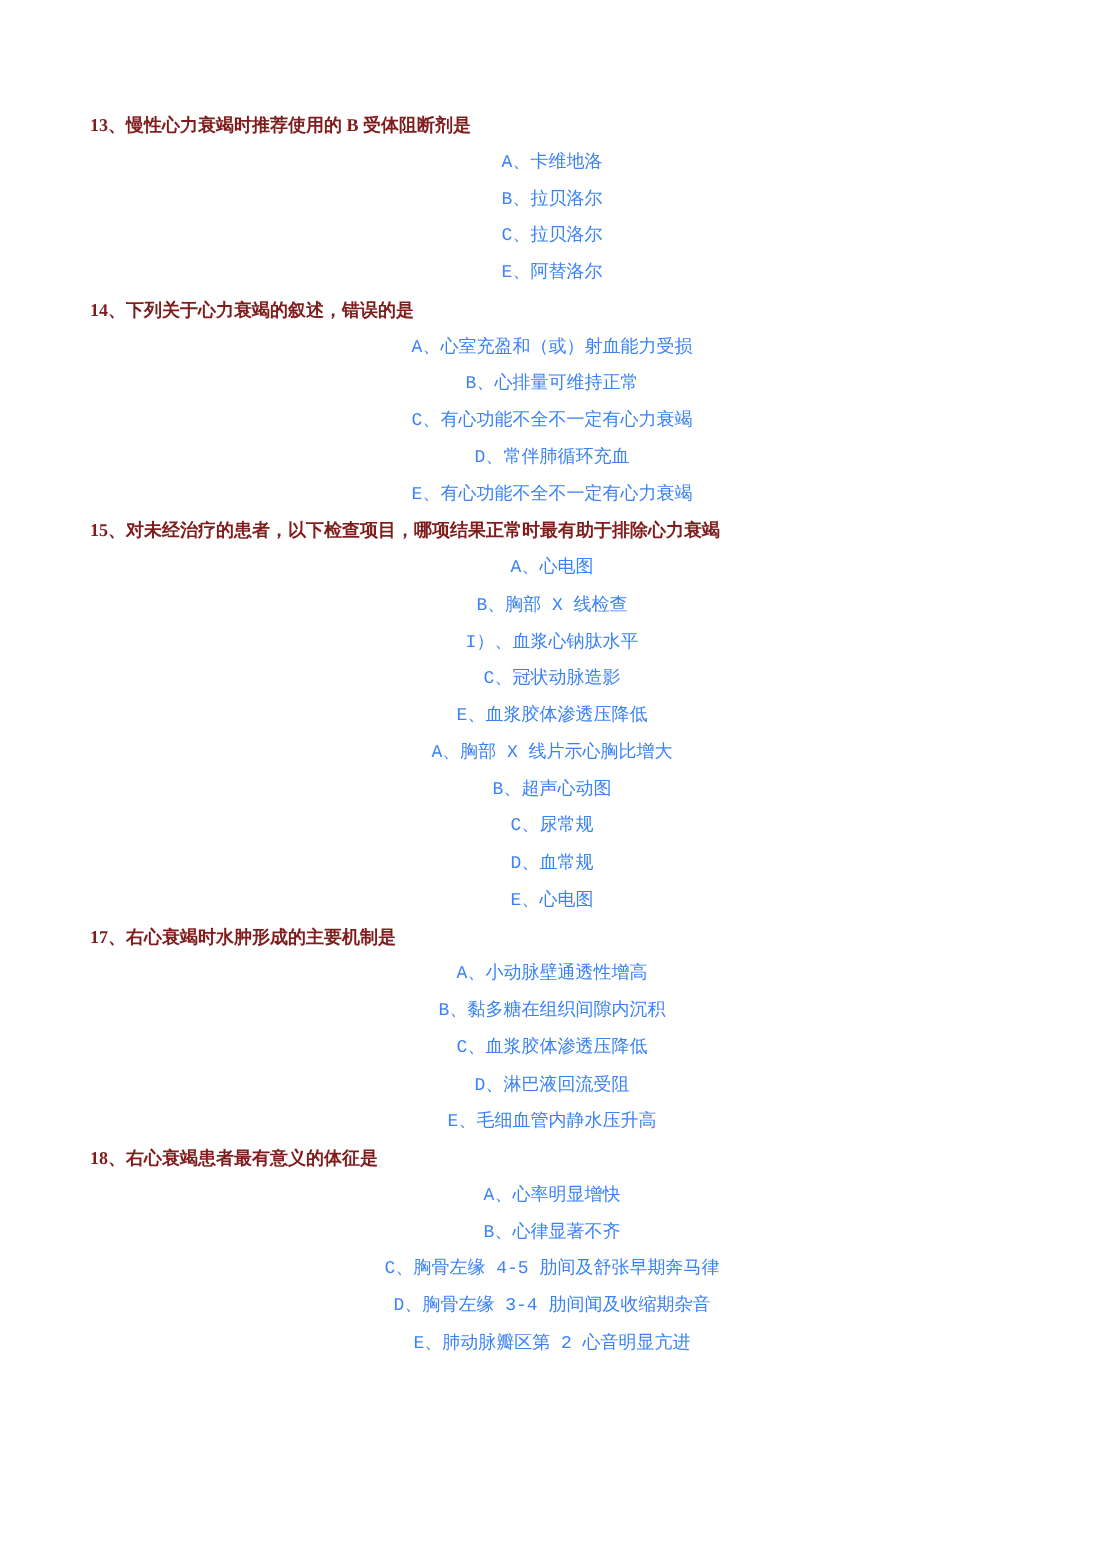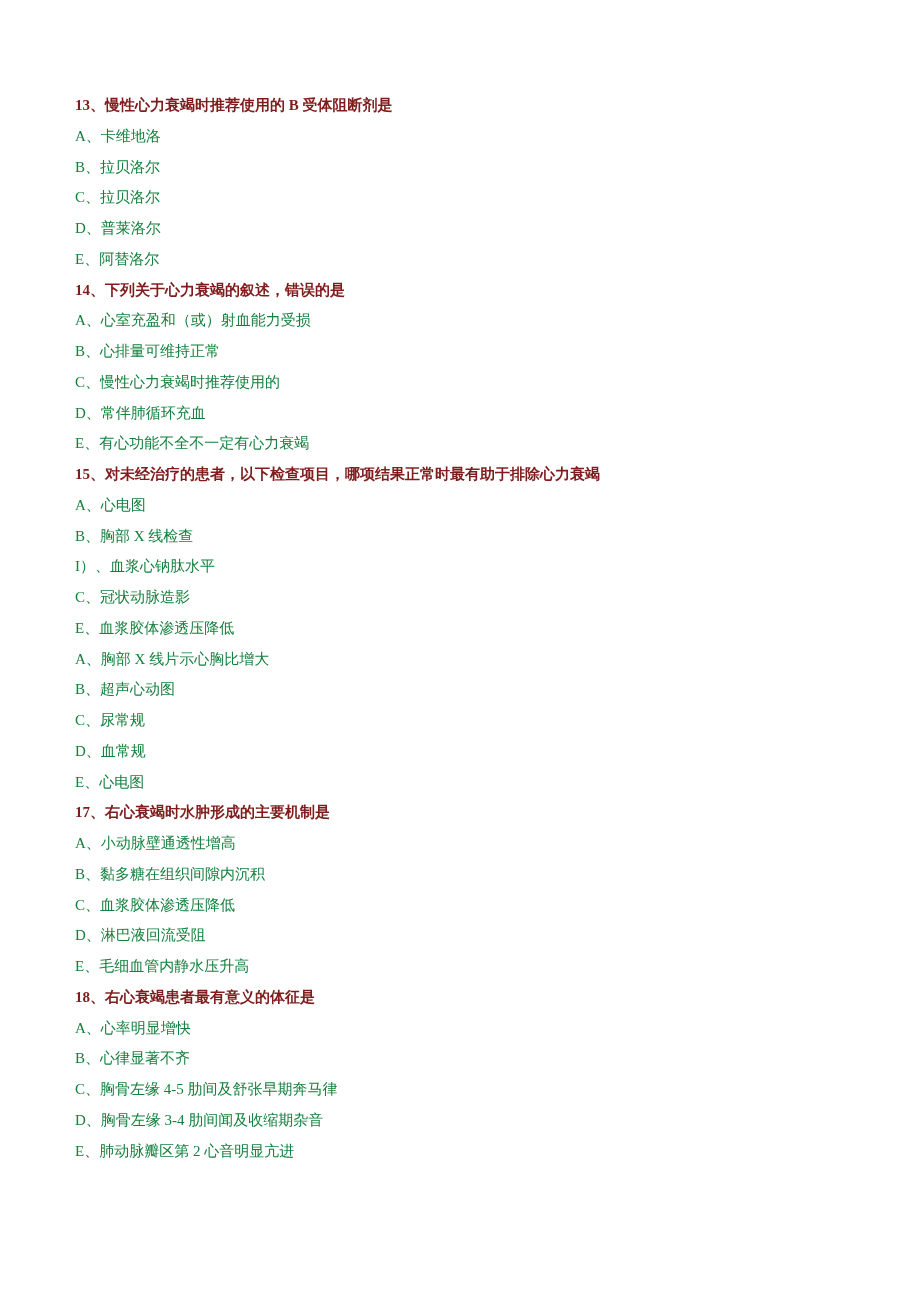--- a/index.html
+++ b/index.html
@@ -15,48 +15,48 @@
     }
     .question-title {
       font-family: "SimSun", "宋体", serif;
       font-weight: bold;
       font-size: 15px;
       color: #7f1d1d;
       line-height: 2.05;
       margin-top: 0;
     }
     .option {
-      font-family: Liberation Serif, serif;
+      font-family: Liberation Mono, monospace;
       font-size: 15px;
-      color: #15803d;
+      color: #3b82f6;
       line-height: 2.05;
+      text-align: center;
     }
     .question-block {
       margin-bottom: 0;
     }
   </style>
 </head>
 <body>
 
 <div>
 
   <div class="question-block">
     <div class="question-title">13、慢性心力衰竭时推荐使用的 B 受体阻断剂是</div>
     <div class="option">A、卡维地洛</div>
     <div class="option">B、拉贝洛尔</div>
     <div class="option">C、拉贝洛尔</div>
-    <div class="option">D、普莱洛尔</div>
     <div class="option">E、阿替洛尔</div>
   </div>
 
   <div class="question-block">
     <div class="question-title">14、下列关于心力衰竭的叙述，错误的是</div>
     <div class="option">A、心室充盈和（或）射血能力受损</div>
     <div class="option">B、心排量可维持正常</div>
-    <div class="option">C、慢性心力衰竭时推荐使用的</div>
+    <div class="option">C、有心功能不全不一定有心力衰竭</div>
     <div class="option">D、常伴肺循环充血</div>
     <div class="option">E、有心功能不全不一定有心力衰竭</div>
   </div>
 
   <div class="question-block">
     <div class="question-title">15、对未经治疗的患者，以下检查项目，哪项结果正常时最有助于排除心力衰竭</div>
     <div class="option">A、心电图</div>
     <div class="option">B、胸部 X 线检查</div>
     <div class="option">I）、血浆心钠肽水平</div>
     <div class="option">C、冠状动脉造影</div>

